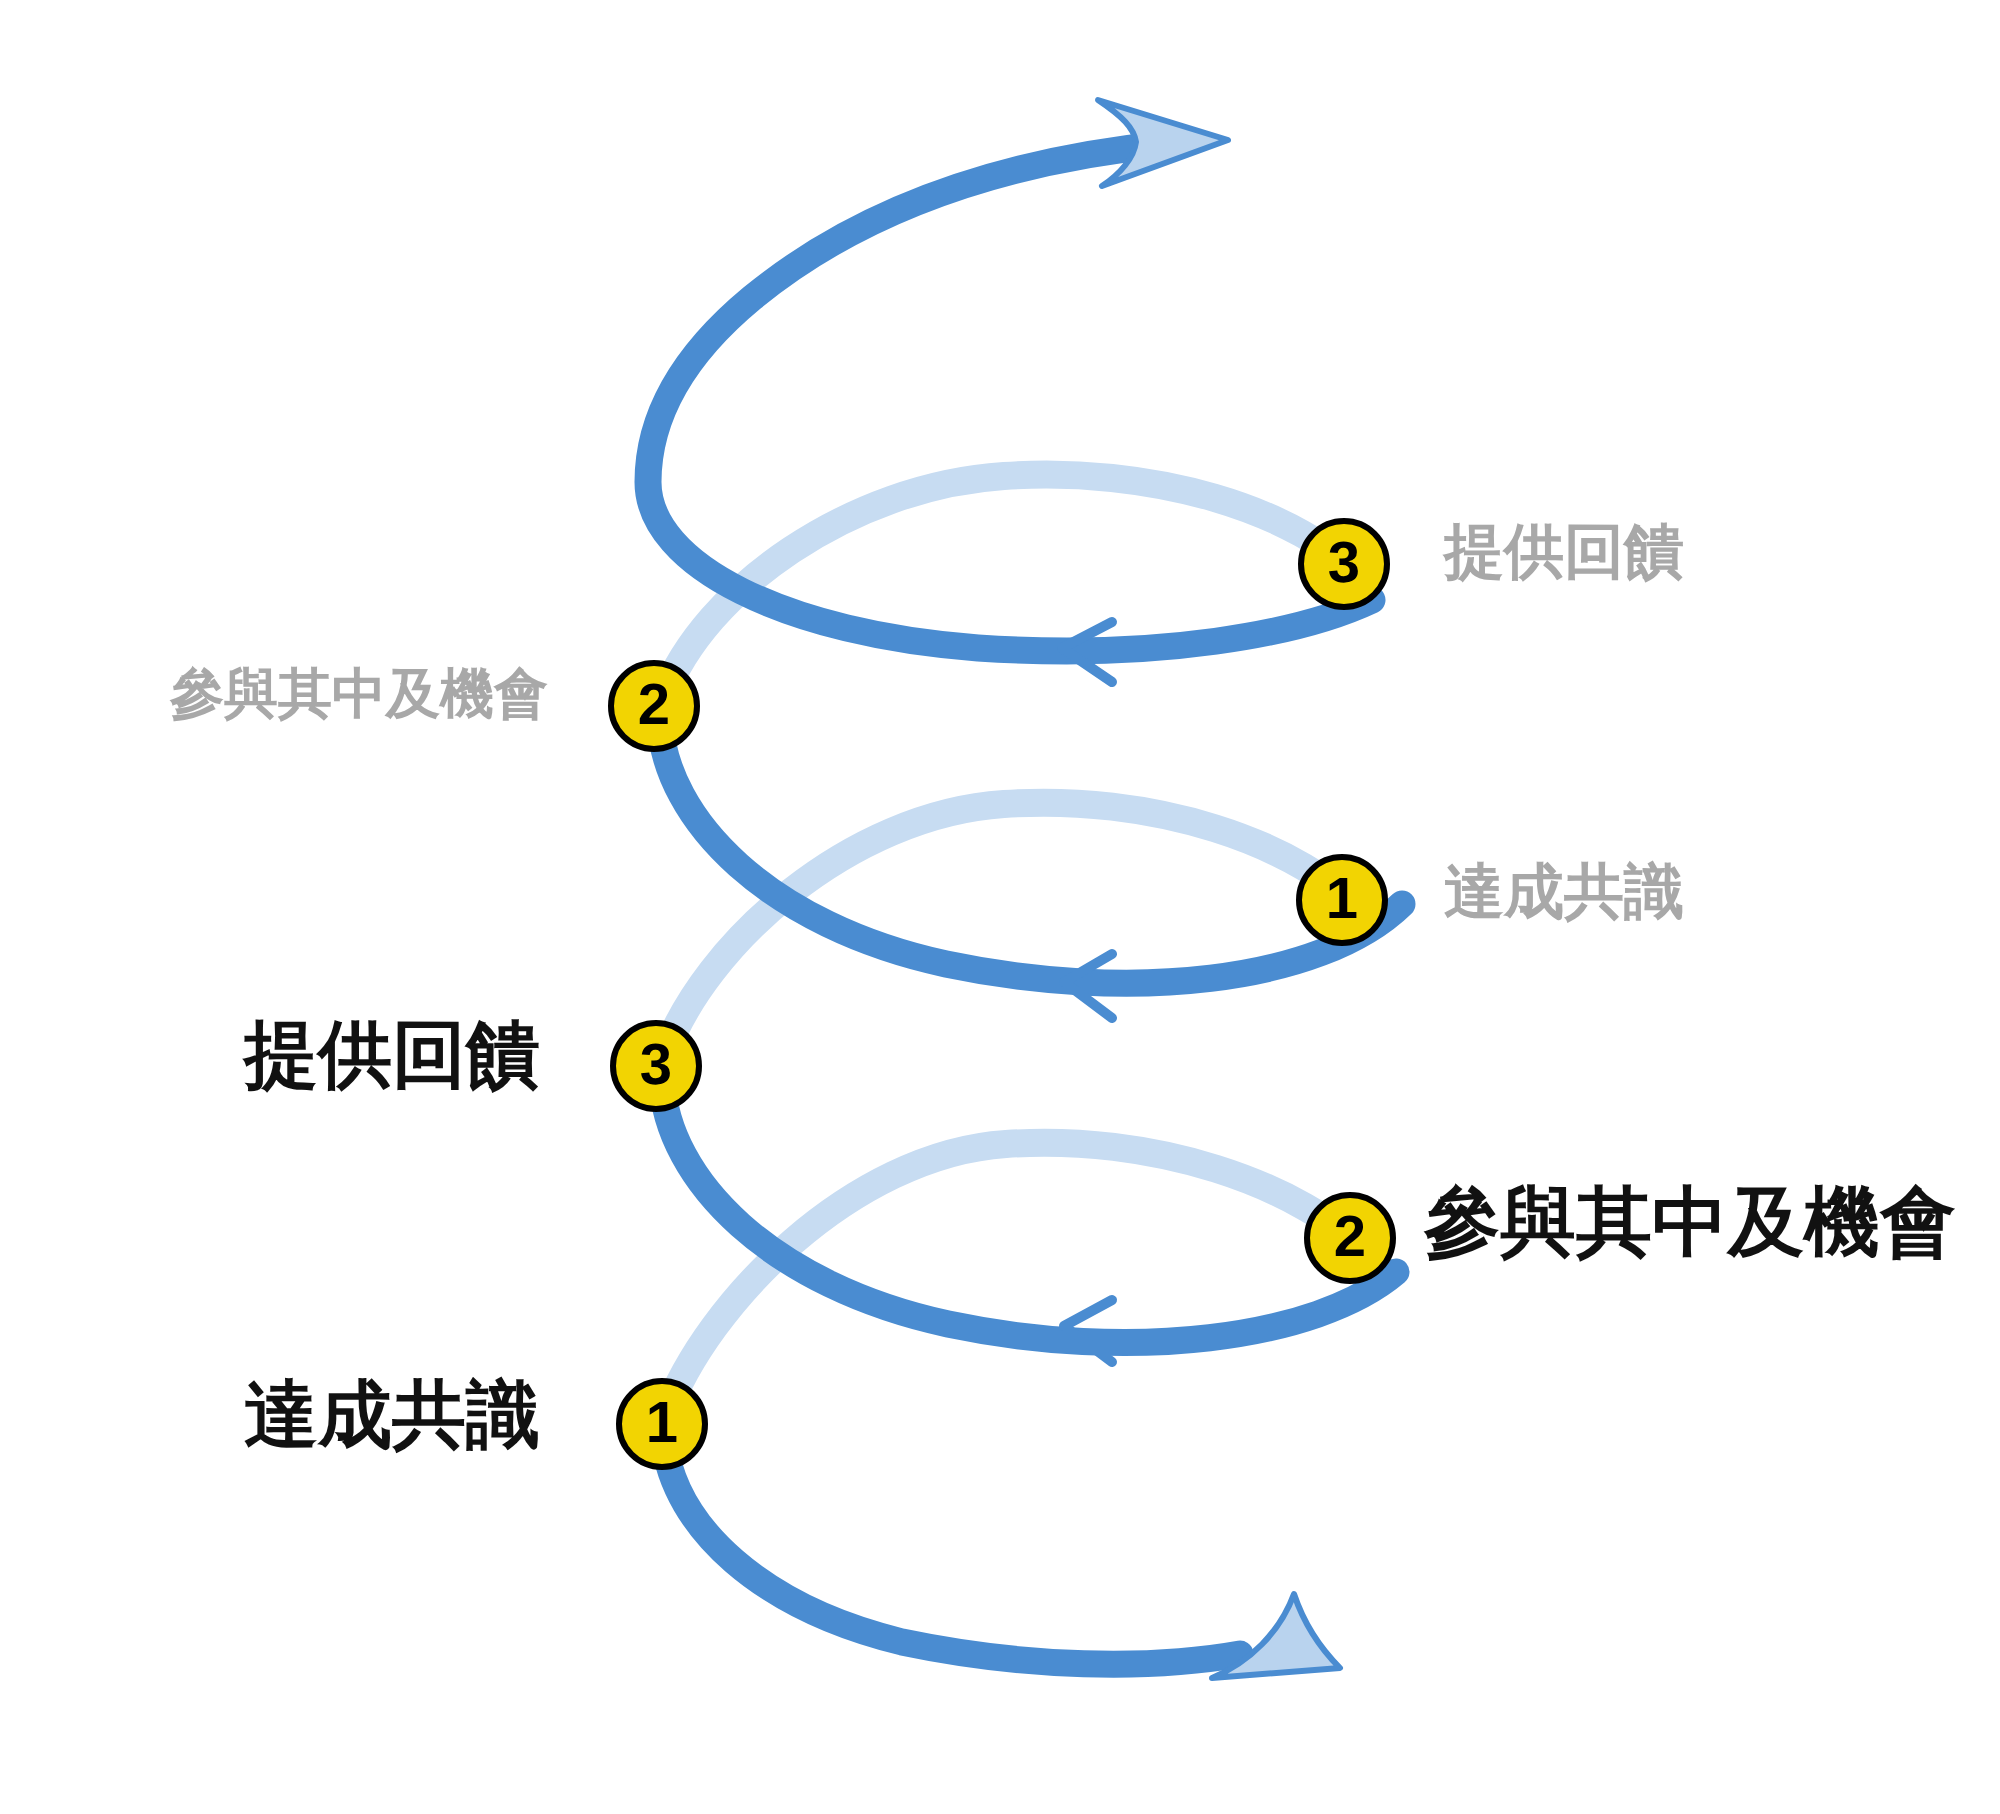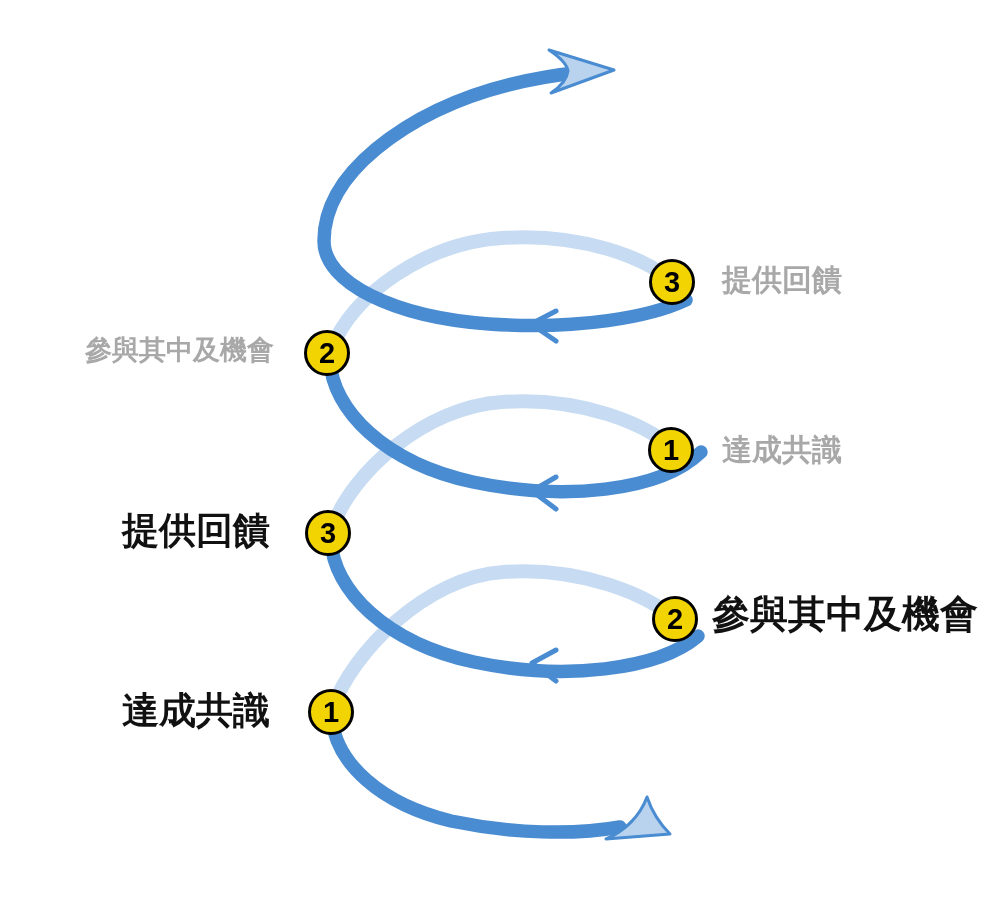--- a/index.html
+++ b/index.html
@@ -24,21 +24,21 @@
     line-height:1;
   }
   
   .m-3-upper{left:649px;top:259px;}
   .m-2-upper{left:304px;top:330px;}
   .m-1-upper{left:648px;top:427px;}
   .m-3-lower{left:305px;top:510px;}
   .m-2-lower{left:652px;top:596px;}
   .m-1-lower{left:308px;top:689px;}
 
-  .lbl{position:absolute;white-space:nowrap;line-height:1.1;}
+  .lbl{position:absolute;white-space:nowrap;line-height:1.1;font-family:Liberation Mono, monospace;}
   .lbl-gray{color:#a8a8a8;font-weight:700;}
   .lbl-black{color:#111111;font-weight:800;}
   .l-3-upper{left:722px;top:263px;font-size:30px;}
   .l-2-upper{left:85px;top:336px;font-size:27px;}
   .l-1-upper{left:722px;top:433px;font-size:30px;}
   .l-3-lower{left:122px;top:511px;font-size:37px;}
   .l-2-lower{left:712px;top:594px;font-size:38px;}
   .l-1-lower{left:122px;top:691px;font-size:37px;}
 </style>
 </head>

